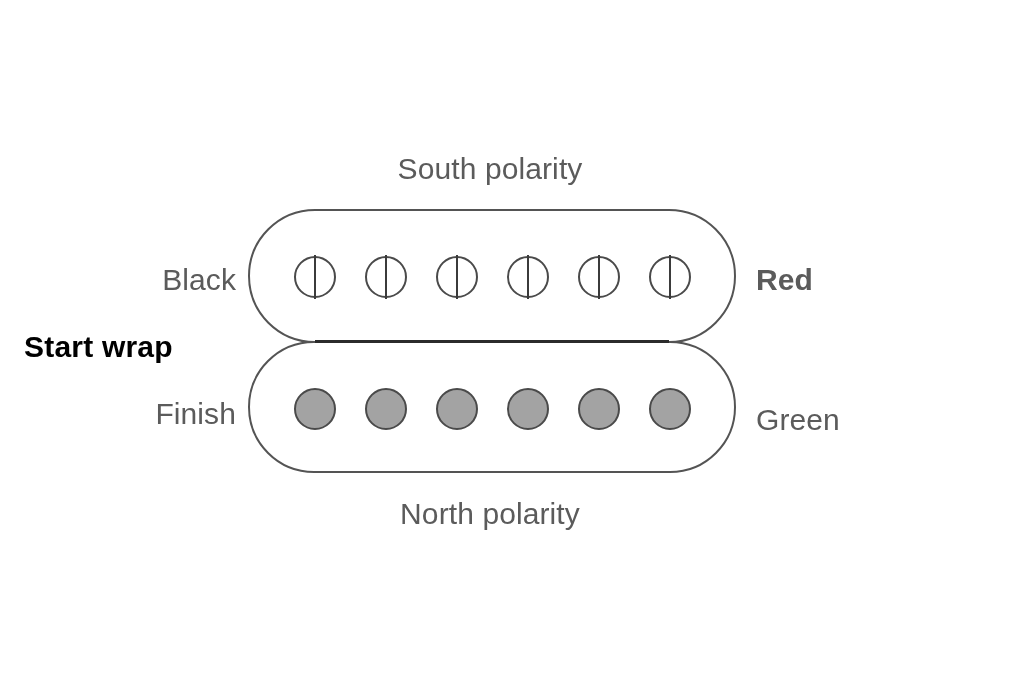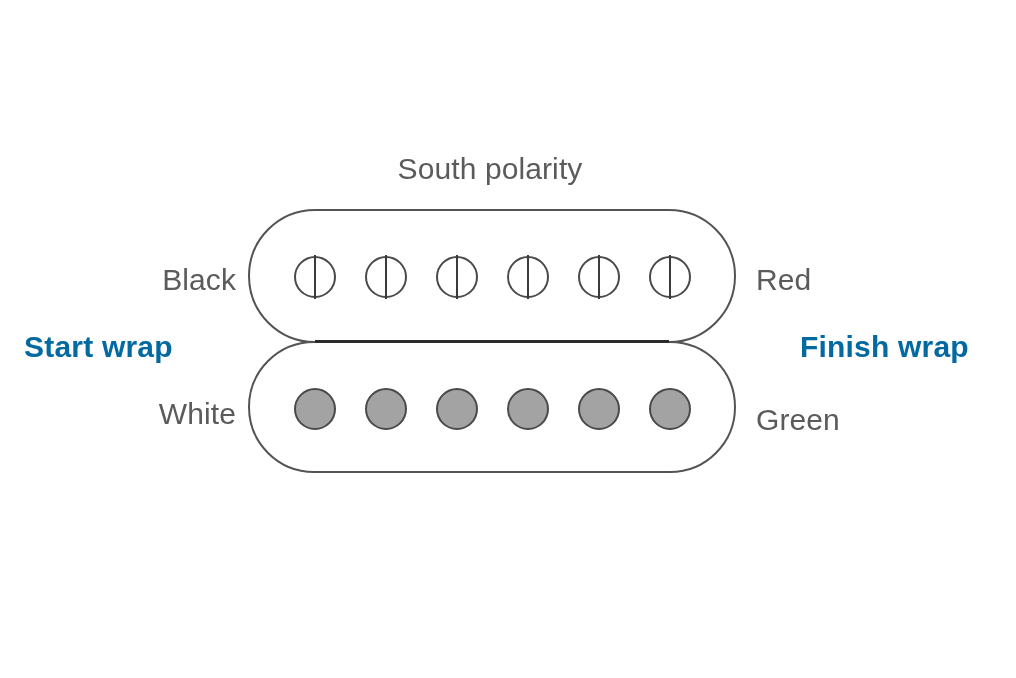--- a/index.html
+++ b/index.html
@@ -28,21 +28,21 @@
   .label {
     position: absolute;
     color: #5b5b5b;
     font-size: 30px;
     font-weight: 400;
     white-space: nowrap;
     line-height: 1;
     letter-spacing: 0.1px;
   }
   .label.bold {
-    color: #0369a1;
+    color: #000000;
     font-weight: bold;
     font-size: 30px;
     letter-spacing: 0.2px;
   }
 
   
   #label-south-polarity {
     left: 0;
     top: 154px;
     width: 980px;
@@ -61,20 +61,21 @@
     top: 265px;
     text-align: center;
   }
   #label-white {
     right: 780px;
     top: 399px;
   }
   #label-red {
     left: 756px;
     top: 265px;
+    font-weight: bold;
   }
   #label-green {
     left: 756px;
     top: 405px;
   }
 
   
   #label-start-wrap {
     left: 24px;
     top: 332px;
@@ -204,22 +205,22 @@
   <div class="pole-row" id="pole-row-slugs">
     <div class="pole-slug"></div>
     <div class="pole-slug"></div>
     <div class="pole-slug"></div>
     <div class="pole-slug"></div>
     <div class="pole-slug"></div>
     <div class="pole-slug"></div>
   </div>
 
   <div class="label" id="label-black">Black</div>
-  <div class="label" id="label-white">White</div>
+  <div class="label" id="label-white">Finish</div>
 
   <div class="label" id="label-red">Red</div>
   <div class="label" id="label-green">Green</div>
 
   <div class="label bold" id="label-start-wrap">Start wrap</div>
-  <div class="label bold" id="label-finish-wrap">Finish wrap</div>
-
+
+  <div class="label" id="label-north-polarity">North polarity</div>
 
 </div>
 
 </body></html>

